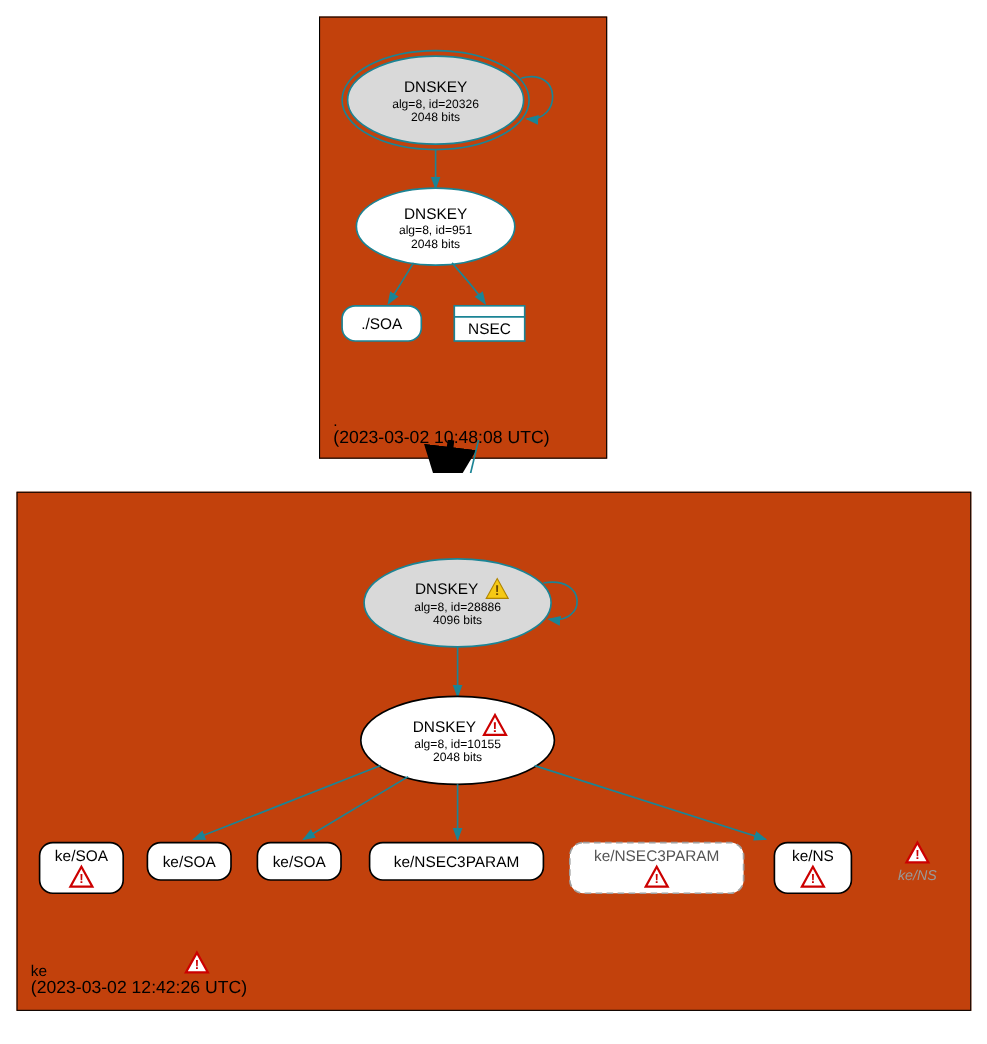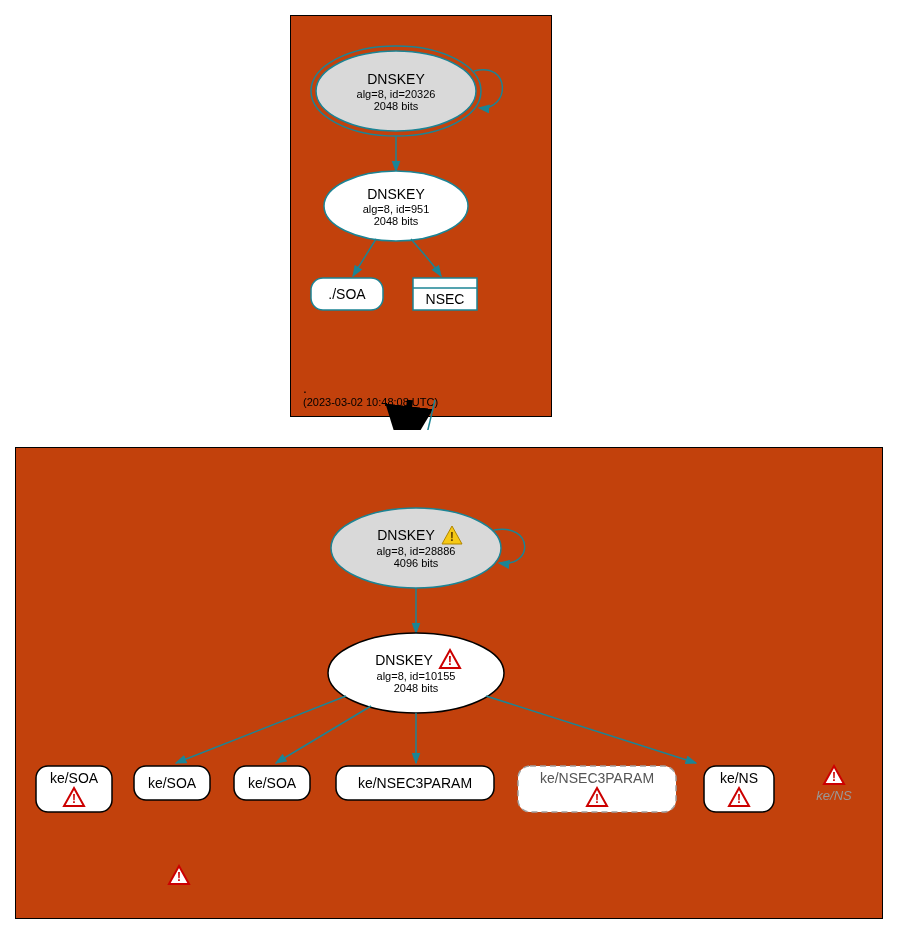--- a/index.html
+++ b/index.html
@@ -24,21 +24,21 @@
     width: 866px;
     margin-top: 30px;
     height: 470px;
   }
   .zone-label {
     position: absolute;
     left: 12px;
     font-size: 14px;
   }
   .zone-label .name { font-size: 14px; }
-  .zone-label .date { font-size: 11px; }
+  .zone-label .date { font-size: 16px; }
   svg { display: block; }
   .node-title { font-size: 14px; }
   .node-sub { font-size: 11px; }
   .leaf-text { font-size: 14px; }
   .italic-gray { font-style: italic; fill: #999; font-size: 13px; }
   text { font-family: "Helvetica Neue", Arial, sans-serif; }
 </style>
 </head>
 <body>
 
@@ -186,13 +186,17 @@
     </g>
     <text x="818" y="352" text-anchor="middle" class="italic-gray">ke/NS</text>
   </g>
 
   <g transform="translate(153,418)">
     <path d="M10 0 L20 18 L0 18 Z" fill="#fff" stroke="#cc0000" stroke-width="2"></path>
     <text x="10" y="15" text-anchor="middle" font-size="12" font-weight="bold" fill="#cc0000">!</text>
   </g>
 </svg>
 
+<div class="zone-label" style="bottom:10px;">
+  <div class="name">ke</div>
+  <div class="date">(2023-03-02 12:42:26 UTC)</div>
+</div>
 </div>
 
 </body></html>

